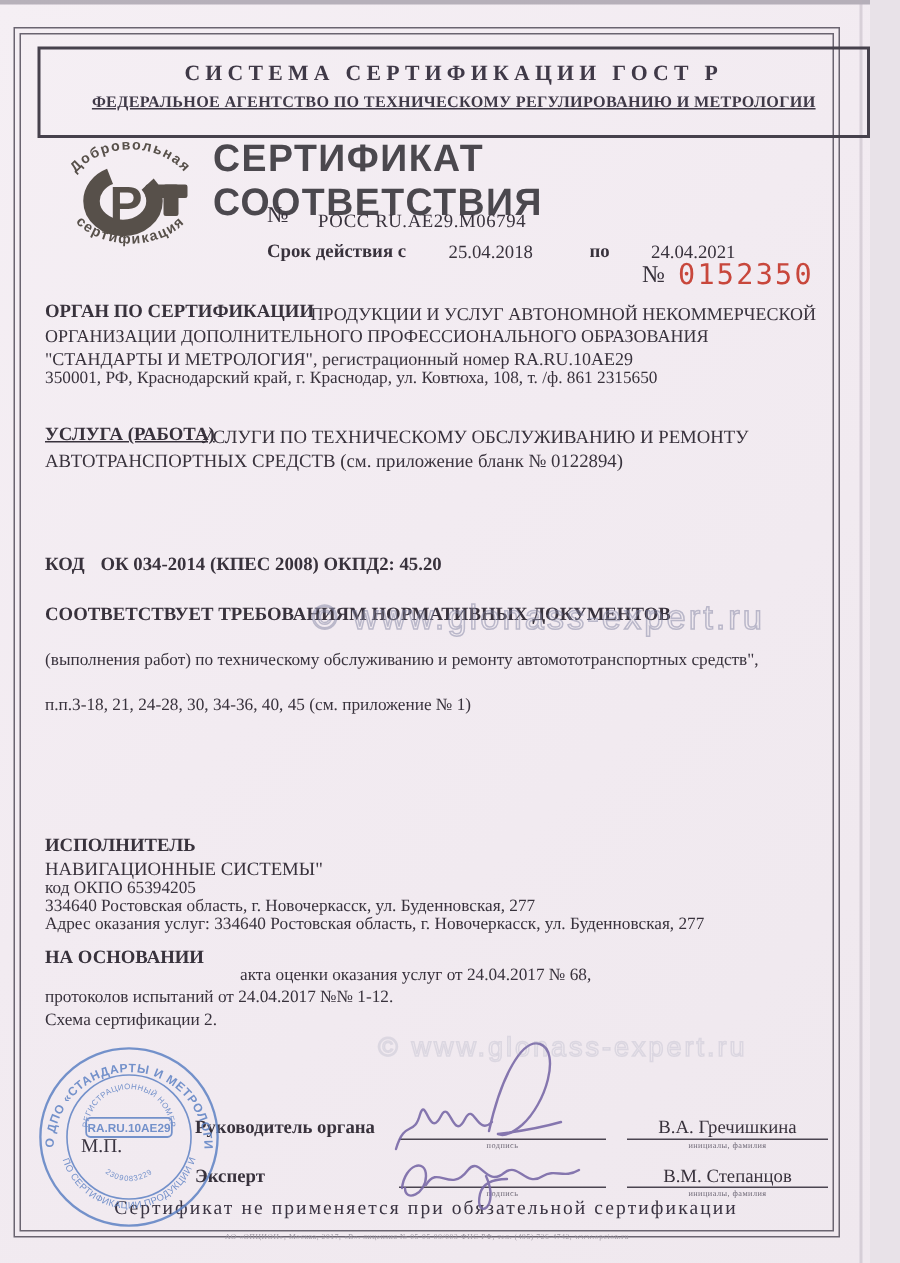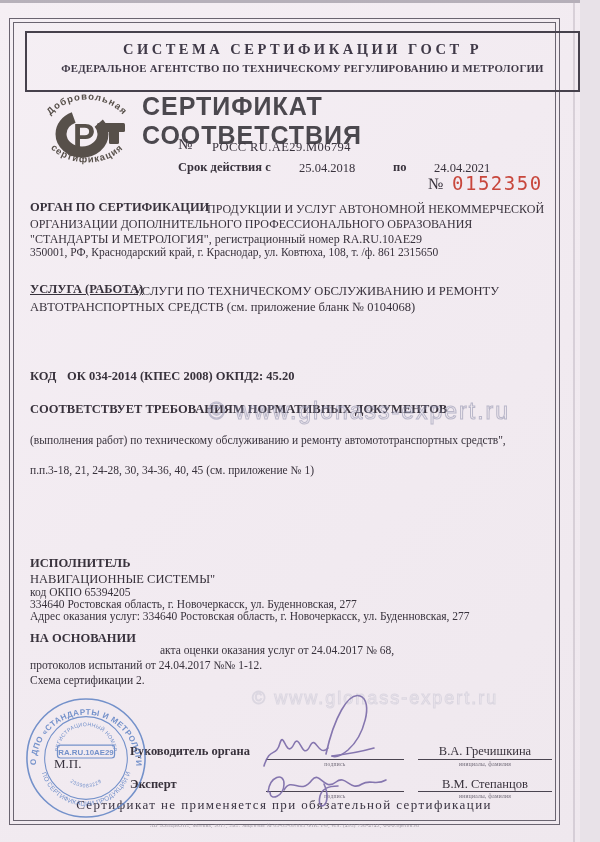--- a/index.html
+++ b/index.html
@@ -7,21 +7,21 @@
     position:relative;width:580px;height:842px;overflow:hidden;
     background:linear-gradient(135deg,#f5eff4 0%,#f2ebf1 45%,#efe8ee 100%);
     font-family:"Liberation Serif", serif;color:#38323c;
   }
   .abs{position:absolute;}
   .scan-top{top:0;left:0;right:0;height:3px;background:#837e8a;opacity:.55;}
   .scan-right{top:0;bottom:0;right:5px;width:2px;background:#b7b0ba;opacity:.45;}
   .frame{left:13px;top:22px;width:541px;height:797px;border:1px solid #6a6470;outline:1px solid #6a6470;outline-offset:3px;}
   .header-box{left:25px;top:31px;width:551px;height:57px;border:2px solid #46414c;text-align:center;background:transparent;}
   .h1{margin-top:8px;font-size:14.5px;font-weight:bold;letter-spacing:3.5px;color:#3f3947;}
-  .h2{margin-top:4px;font-size:10.8px;font-weight:bold;letter-spacing:.2px;color:#3f3947;}
+  .h2{margin-top:4px;font-size:10.8px;font-weight:bold;letter-spacing:.2px;color:#3f3947;text-decoration:underline;}
   .title{left:142px;top:92px;width:412px;font-family:"Liberation Sans",sans-serif;font-size:25.5px;font-weight:bold;letter-spacing:1px;color:#4b484e;transform:scaleX(.98);transform-origin:left;}
   .serif{font-family:"Liberation Serif",serif;}
   .b{font-weight:bold;}
   .t12{font-size:12px;} .t125{font-size:12.5px;} .t115{font-size:11.5px;}
   .red-num{font-family:"DejaVu Sans Mono",monospace;font-size:19px;letter-spacing:1.5px;color:#c8473c;}
   .wm{font-family:"Liberation Sans",sans-serif;color:rgba(240,240,250,.12);
       -webkit-text-stroke:1px rgba(125,128,158,.48);letter-spacing:2px;white-space:nowrap;z-index:8;}
   .wm2{font-family:"Liberation Sans",sans-serif;color:rgba(240,240,250,.05);
       -webkit-text-stroke:1px rgba(130,132,160,.18);letter-spacing:2px;white-space:nowrap;z-index:8;}
   .uline{height:1px;background:#4a4450;}
@@ -81,21 +81,21 @@
   <div class="abs red-num" style="left:452px;top:172px;">0152350</div>
 
   <div class="abs serif b t125" style="left:30px;top:200px;">ОРГАН ПО СЕРТИФИКАЦИИ</div>
   <div class="abs serif t12" style="left:30px;top:217px;">ОРГАНИЗАЦИИ ДОПОЛНИТЕЛЬНОГО ПРОФЕССИОНАЛЬНОГО ОБРАЗОВАНИЯ</div>
   <div class="abs serif t12" style="left:207px;top:202px;">ПРОДУКЦИИ И УСЛУГ АВТОНОМНОЙ НЕКОММЕРЧЕСКОЙ</div>
   <div class="abs serif t12" style="left:30px;top:232px;">"СТАНДАРТЫ И МЕТРОЛОГИЯ", регистрационный номер RA.RU.10AE29</div>
   <div class="abs serif t115" style="left:30px;top:246px;">350001, РФ, Краснодарский край, г. Краснодар, ул. Ковтюха, 108, т. /ф. 861 2315650</div>
 
   <div class="abs serif b t125" style="left:30px;top:282px;text-decoration:underline;">УСЛУГА (РАБОТА)</div>
   <div class="abs serif t125" style="left:133px;top:284px;">УСЛУГИ ПО ТЕХНИЧЕСКОМУ ОБСЛУЖИВАНИЮ И РЕМОНТУ</div>
-  <div class="abs serif t125" style="left:30px;top:300px;">АВТОТРАНСПОРТНЫХ СРЕДСТВ (см. приложение бланк № 0104068)</div>
+  <div class="abs serif t125" style="left:30px;top:300px;">АВТОТРАНСПОРТНЫХ СРЕДСТВ (см. приложение бланк № 0122894)</div>
 
   <div class="abs serif b t125" style="left:30px;top:369px;">КОД</div>
   <div class="abs serif b t125" style="left:67px;top:369px;">ОК 034-2014  (КПЕС 2008) ОКПД2:  45.20</div>
 
   <div class="abs serif b t125" style="left:30px;top:402px;">СООТВЕТСТВУЕТ ТРЕБОВАНИЯМ НОРМАТИВНЫХ ДОКУМЕНТОВ</div>
   <div class="abs serif t115" style="left:30px;top:434px;">(выполнения работ) по техническому обслуживанию и ремонту автомототранспортных средств",</div>
   <div class="abs serif t115" style="left:30px;top:464px;">п.п.3-18, 21, 24-28, 30, 34-36, 40, 45 (см. приложение № 1)</div>
 
   <div class="abs wm" style="left:208px;top:398px;font-size:23px;">© www.glonass-expert.ru</div>
   <div class="abs wm2" style="left:252px;top:688px;font-size:18px;">© www.glonass-expert.ru</div>

